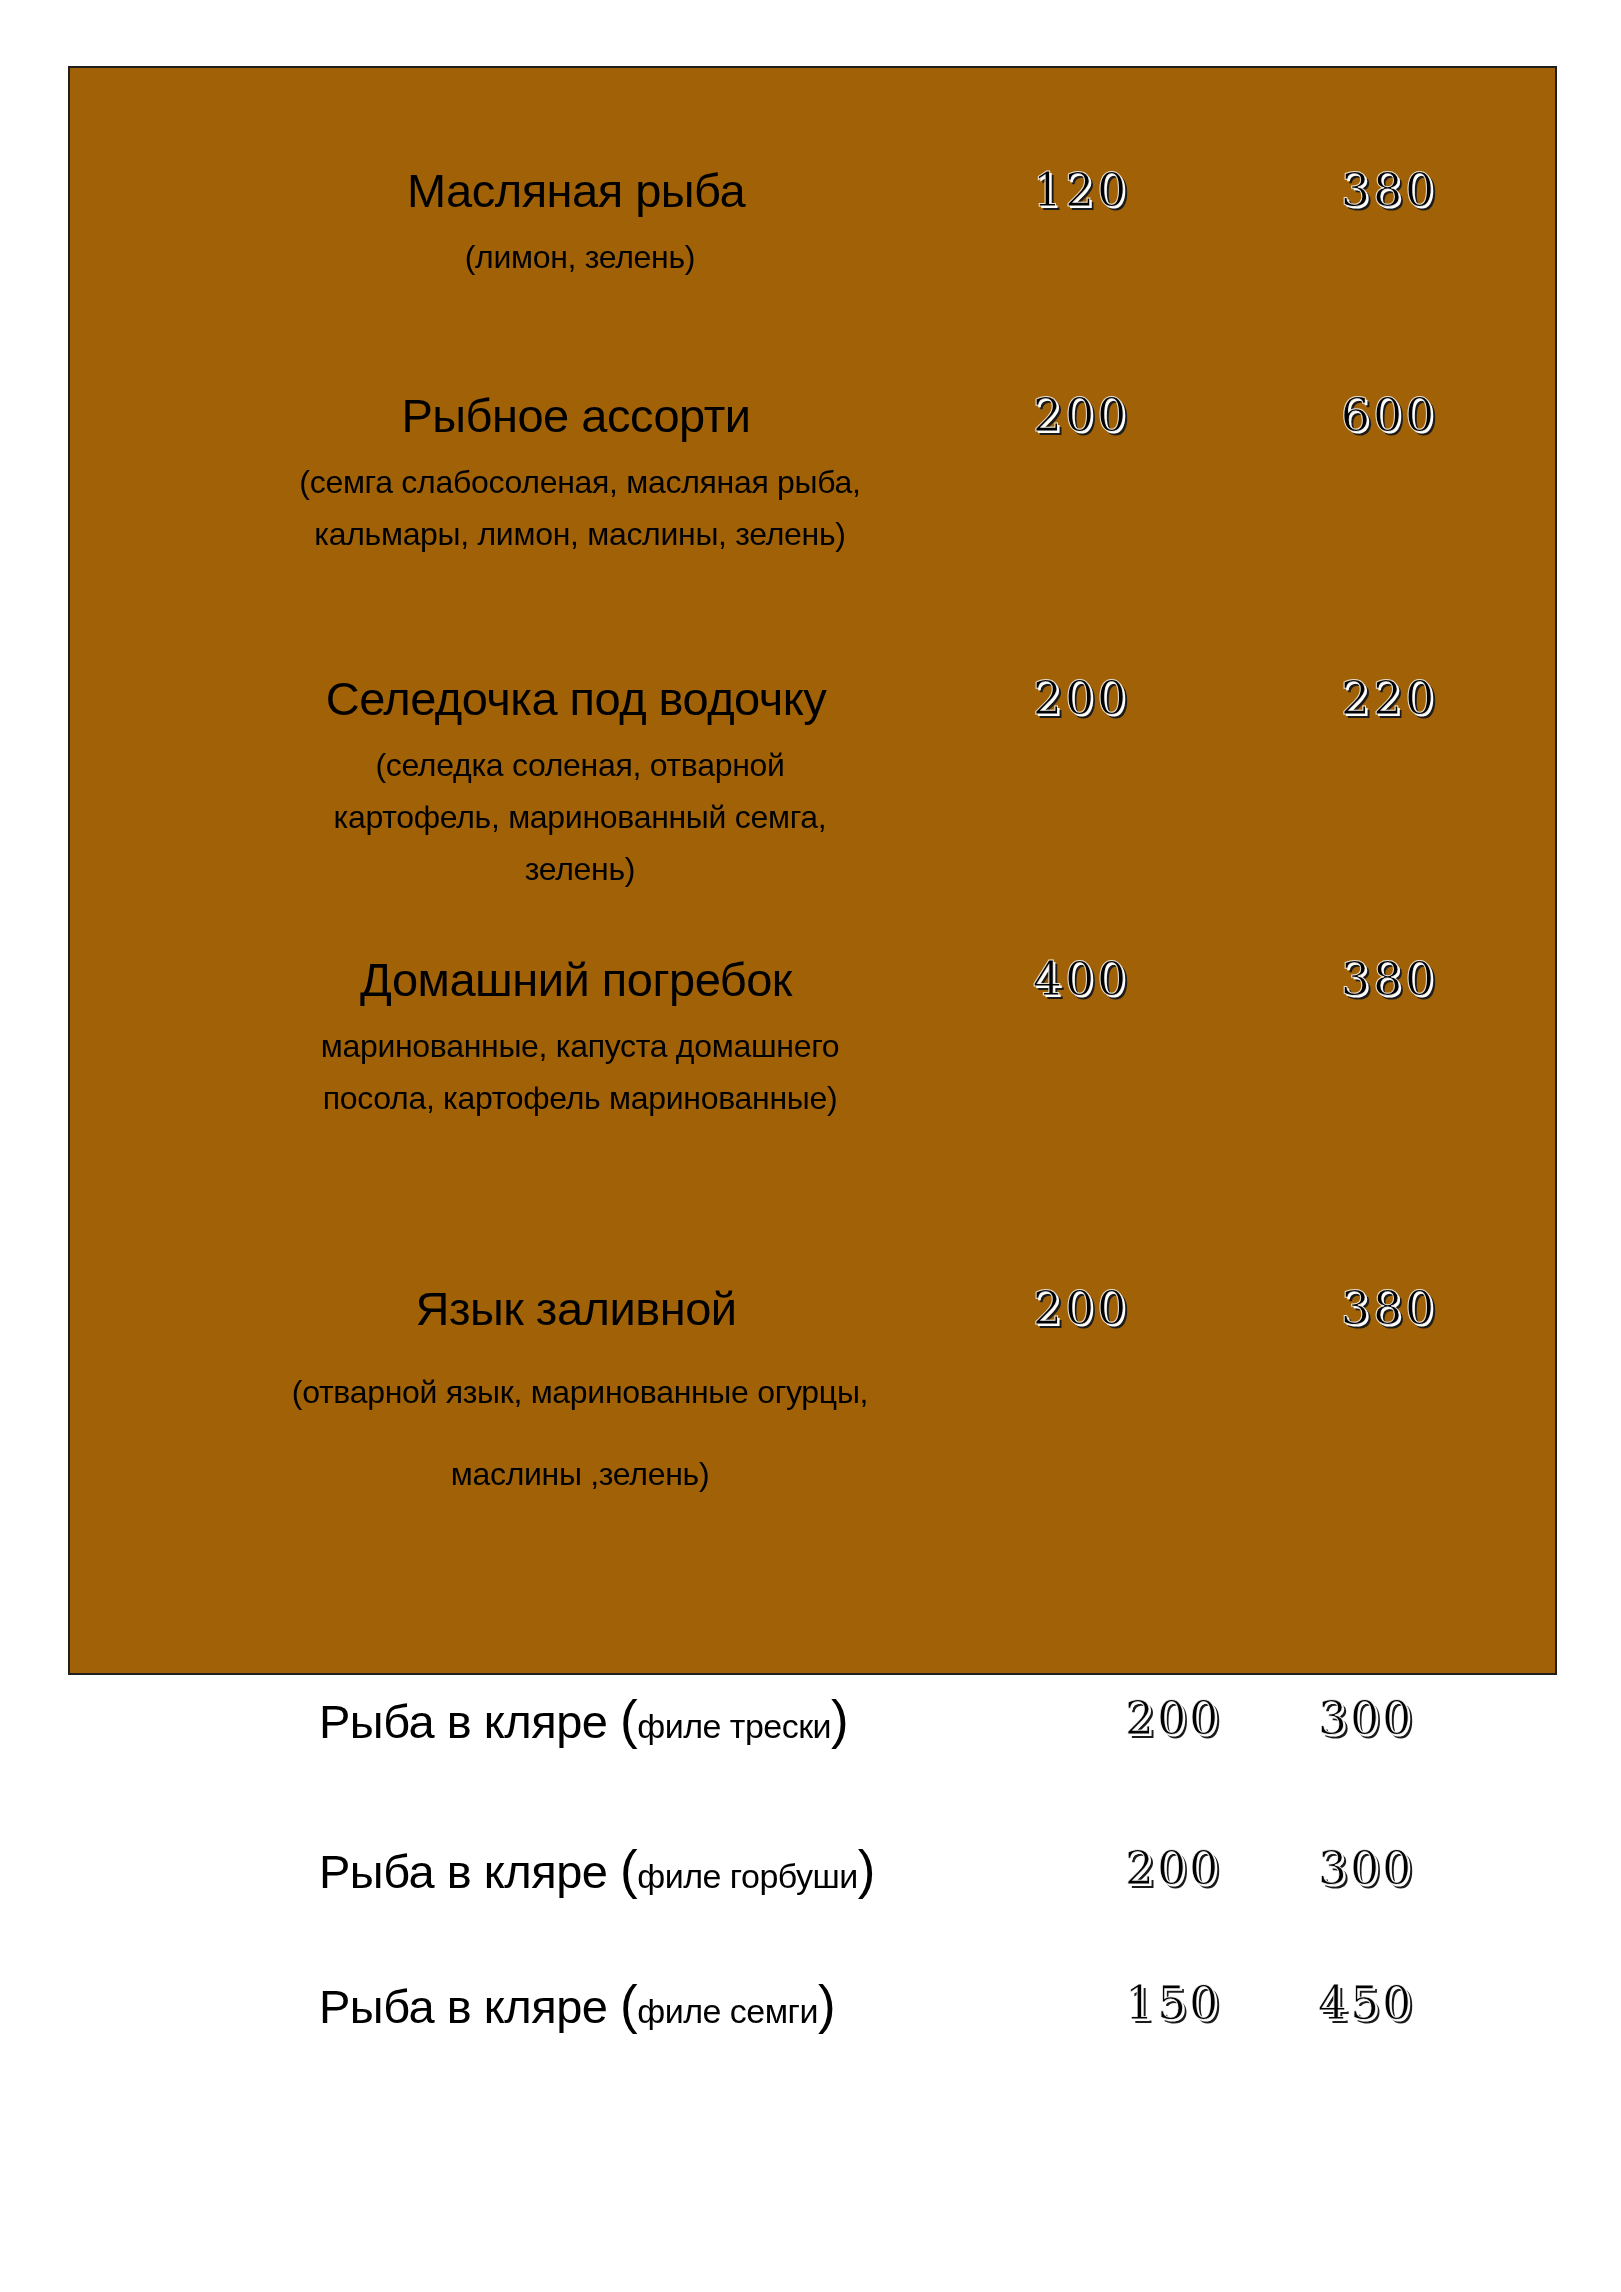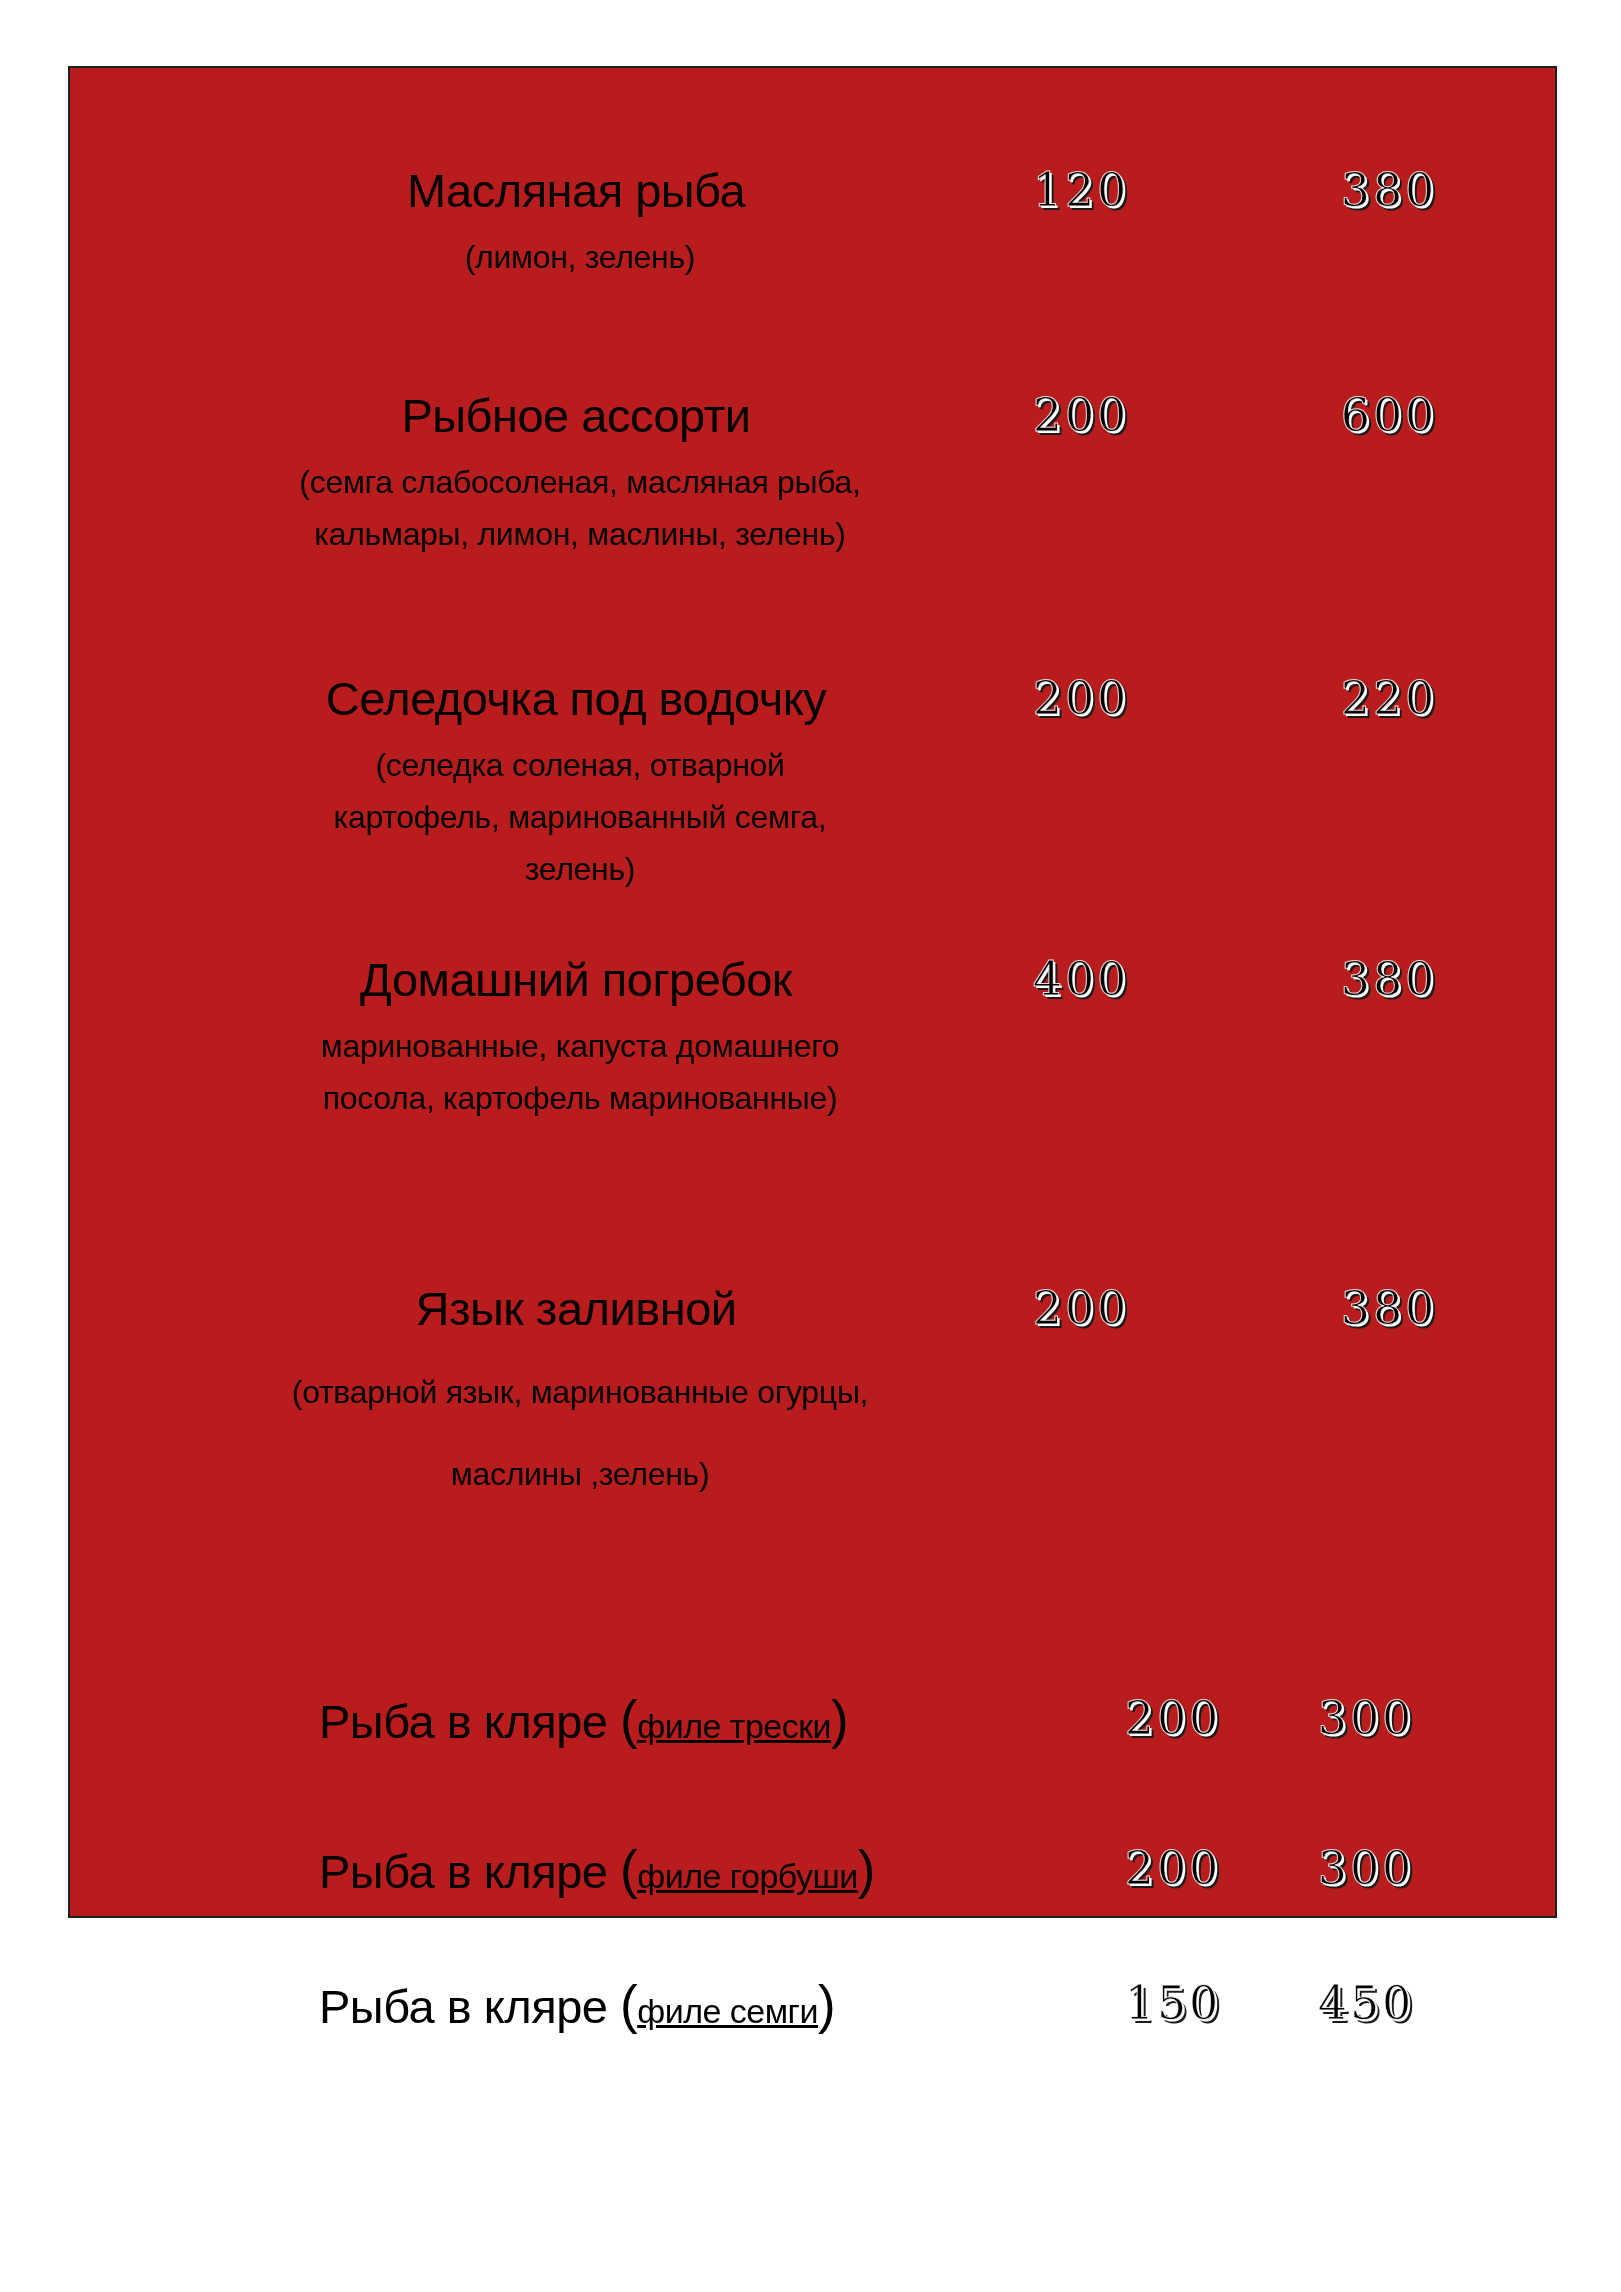--- a/index.html
+++ b/index.html
@@ -11,23 +11,23 @@
   }
   .page {
     position: relative;
     width: 1621px; height: 2293px;
     background: #ffffff;
     overflow: hidden;
   }
   .page-border {
     position: absolute;
     left: 68px; top: 66px;
-    width: 1489px; height: 1852px;
+    width: 1489px; height: 1609px;
     border: 2.9px solid #1f1f1f;
-    background: #b91c1c;
+    background: #a16207;
   }
   .item { position: absolute; left: 0; width: 100%; height: 63px; }
 
   
   .dish-name {
     position: absolute; left: 0; top: 0;
     width: 1012px;
     text-align: center;
     font-size: 47px;
     line-height: 61px;
@@ -67,21 +67,21 @@
 
   
   .bname {
     position: absolute; left: 249px; top: 0;
     font-size: 47px;
     line-height: 63px;
     letter-spacing: -0.5px;
     white-space: nowrap;
   }
   .bparen { font-size: 53px; font-weight: normal; }
-  .bnote  { font-size: 34px; text-decoration: underline; }
+  .bnote  { font-size: 34px; }
 </style>
 </head>
 <body>
 
 <div class="page">
   <div class="page-border">
 
     <div class="item" style="top:92px">
       <div class="dish-name">Масляная рыба</div>
       <div class="num weight-t">120</div>

